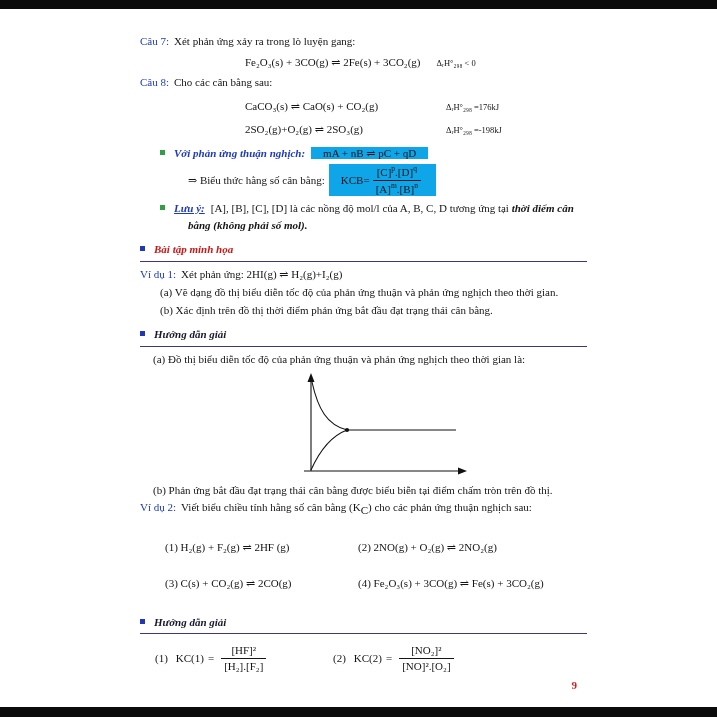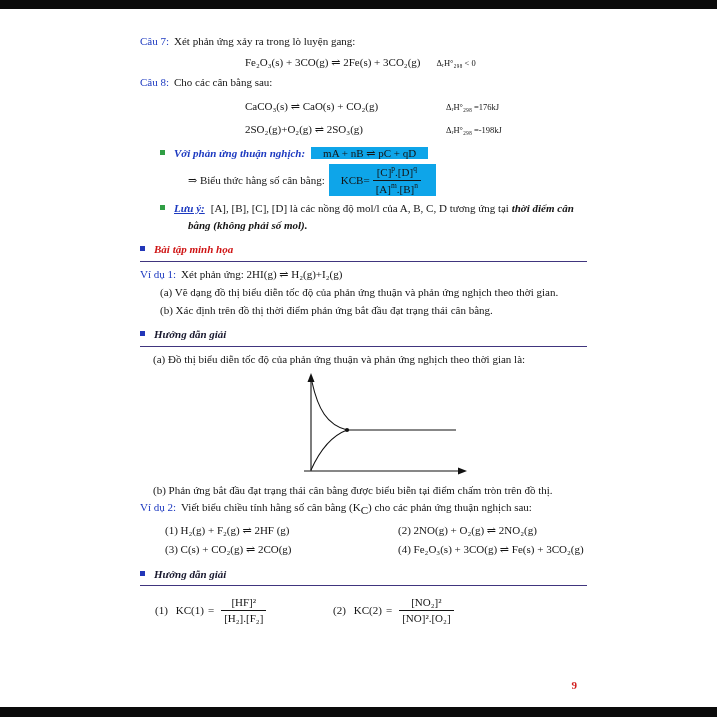--- a/index.html
+++ b/index.html
@@ -38,21 +38,21 @@
   .formula{display:inline-flex;align-items:center;margin-left:4px;}
   .frac{display:inline-block;text-align:center;vertical-align:middle;margin:0 3px;}
   .frac .num{display:block;border-bottom:1px solid #141414;padding:0 3px;line-height:1.35;}
   .frac .den{display:block;padding:0 3px;line-height:1.35;}
   .rule-head{border-bottom:1.6px solid #40357e;padding:2px 0 3px;margin:6px 0 4px;}
   .head-red{color:#cf1414;font-weight:bold;font-style:italic;}
   .head-dark{color:#16162c;font-weight:bold;font-style:italic;}
   .sub-item{padding-left:20px;margin:1px 0;}
   .half-item{padding-left:13px;margin:1px 0;}
   .graph-wrap{margin:4px 0 2px 150px;}
-  .two-col{display:flex;padding-left:25px;margin:3px 0;gap:40px;}
+  .two-col{display:flex;padding-left:25px;margin:20px 0;}
   .c1{width:193px;}
   .k-row{display:flex;padding-left:15px;margin:9px 0 5px;}
   .k-item{display:inline-flex;align-items:center;width:178px;}
   .k-item .no{margin-right:8px;}
   .k-item .eqs{margin:0 4px;}
   .page-num{position:absolute;right:140px;bottom:14px;color:#d21f1f;font-weight:bold;font-size:11px;}
 </style>
 </head>
 <body>
 

